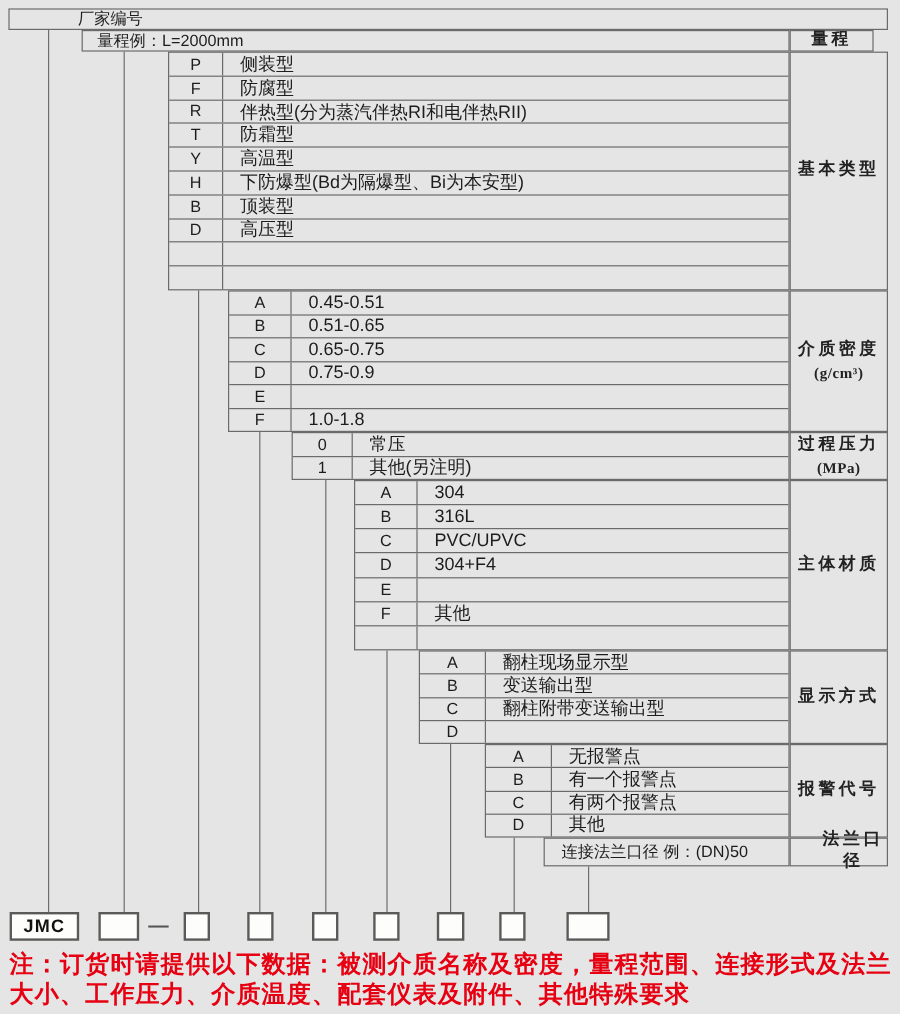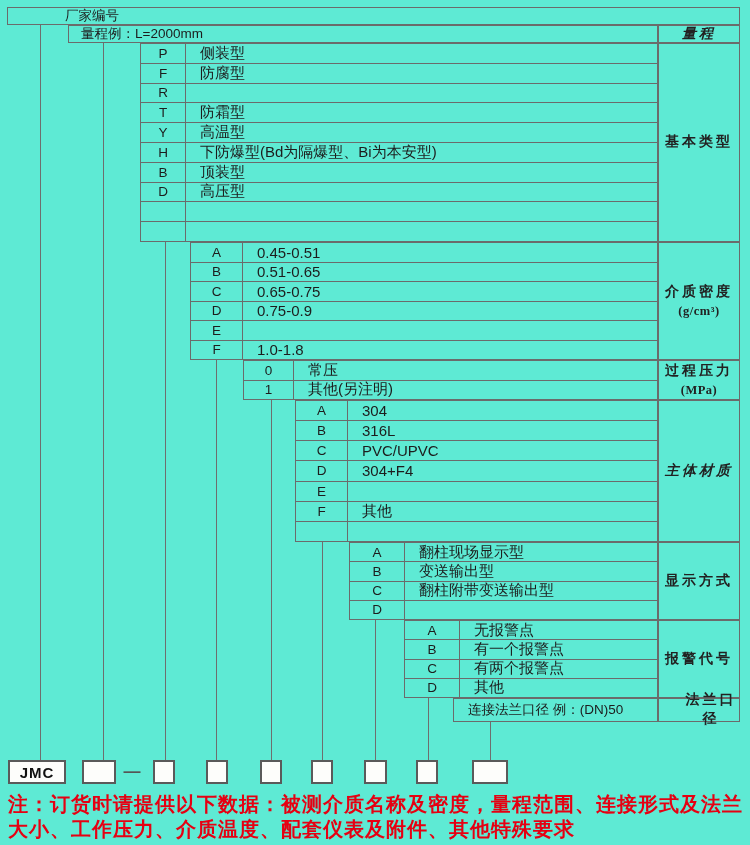--- a/index.html
+++ b/index.html
@@ -1,17 +1,17 @@
 <!DOCTYPE html>
 <html><head>
 <meta charset="utf-8">
 <style>
   html,body{margin:0;padding:0;background:#ffffff;}
   #canvas{
-    position:relative;width:750px;height:845px;background:#5eead4;
+    position:relative;width:750px;height:845px;background:#e5e5e5;
     font-family:"Liberation Sans","DejaVu Sans",sans-serif;color:#1d1d1d;overflow:hidden;
   }
   .abs{position:absolute;box-sizing:border-box;}
   
   .cell{border:1px solid #6b6b6b;display:flex;align-items:center;font-size:13.5px;background:transparent;}
   
   .tbl{border:1px solid #6b6b6b;display:flex;flex-direction:column;}
   .row{display:flex;align-items:stretch;border-bottom:1px solid #6b6b6b;flex:1 1 0;min-height:0;}
   .row:last-child{border-bottom:none;}
   .code{border-right:1px solid #6b6b6b;display:flex;align-items:center;justify-content:center;font-size:13.5px;}
@@ -23,21 +23,21 @@
   .lbl-unit{letter-spacing:0.5px;font-size:12.5px;margin-top:1px;font-weight:600;}
   
   .leg{width:1px;background:#6e6e6e;}
   
   .cbox{border:2px solid #5a5a5a;background:#fdfdfb;display:flex;align-items:center;justify-content:center;}
   .jmc{font-weight:700;font-size:15px;letter-spacing:1px;color:#111;}
   .dash{display:flex;align-items:center;justify-content:center;color:#555;font-weight:700;font-size:17px;}
   
   .factory{left:7px;top:7px;width:733px;height:18px;padding-left:57px;}
   .range-cell{left:68px;top:25px;width:590px;height:18px;padding-left:12px;}
-  .range-label{left:658px;top:25px;width:82px;height:18px;font-style:italic;}
+  .range-label{left:658px;top:25px;width:70px;height:18px;}
   .flange-cell{left:453px;top:698px;width:205px;height:24px;padding-left:14px;white-space:nowrap;}
   .flange-label{left:658px;top:698px;width:82px;height:24px;padding-left:24px;}
   .note{left:8px;top:792px;width:740px;color:#e60012;font-weight:700;font-size:20px;line-height:25px;
         letter-spacing:1px;white-space:pre-line;}
 </style>
 </head>
 <body>
 
 <div id="canvas">
 
@@ -51,20 +51,21 @@
         <div class="row">
           <div class="code" style="width: 44px;">P</div>
           <div class="desc">侧装型</div>
         </div>
         <div class="row">
           <div class="code" style="width: 44px;">F</div>
           <div class="desc">防腐型</div>
         </div>
         <div class="row">
           <div class="code" style="width: 44px;">R</div>
+          <div class="desc">伴热型(分为蒸汽伴热RI和电伴热RII)</div>
         </div>
         <div class="row">
           <div class="code" style="width: 44px;">T</div>
           <div class="desc">防霜型</div>
         </div>
         <div class="row">
           <div class="code" style="width: 44px;">Y</div>
           <div class="desc">高温型</div>
         </div>
         <div class="row">
@@ -156,21 +157,21 @@
         </div>
         <div class="row">
           <div class="code" style="width: 51px;">F</div>
           <div class="desc">其他</div>
         </div>
         <div class="row">
           <div class="code" style="width: 51px;"></div>
           <div class="desc"></div>
         </div>
       </div>
-      <div class="abs lbl" style="left: 658px; top: 400px; width: 82px; height: 142px; font-style: italic;">
+      <div class="abs lbl" style="left: 658px; top: 400px; width: 82px; height: 142px;">
         <div class="lbl-line">主体材质</div>
       </div>
       <div class="abs tbl" style="left: 349px; top: 542px; width: 309px; height: 78px;">
         <div class="row">
           <div class="code" style="width: 54px;">A</div>
           <div class="desc">翻柱现场显示型</div>
         </div>
         <div class="row">
           <div class="code" style="width: 54px;">B</div>
           <div class="desc">变送输出型</div>

